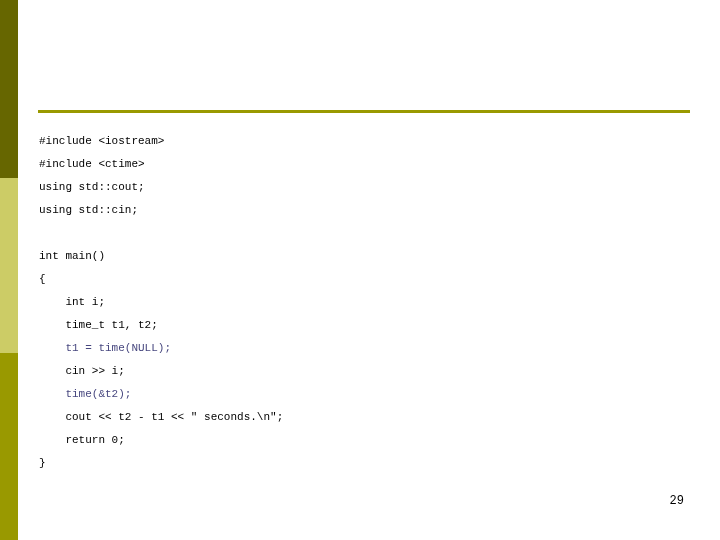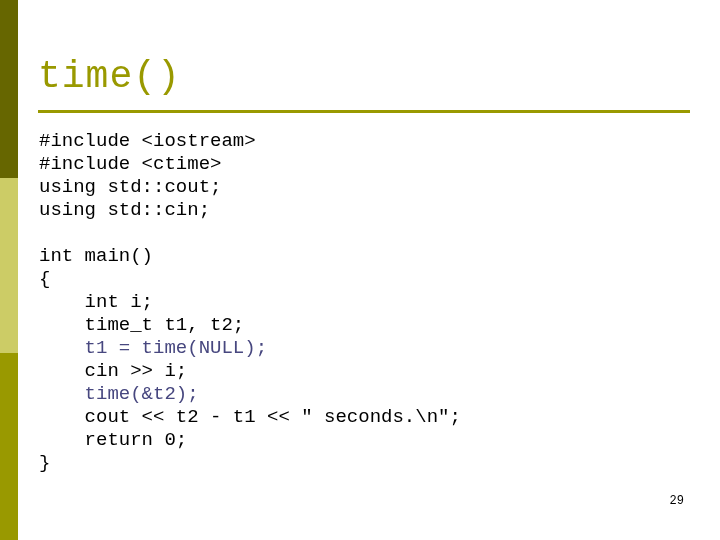--- a/index.html
+++ b/index.html
@@ -57,21 +57,21 @@
     height: 3px;
   }
 
   
   .code {
     position: absolute;
     left: 39px;
     top: 130px;
     width: 660px;
     font-family: "Liberation Mono", "DejaVu Sans Mono", monospace;
-    font-size: 19px;
+    font-size: 11px;
     line-height: 23px;
     white-space: pre;
   }
   .code-line {
     white-space: pre;
     min-height: 23px;
   }
   .code-line.blank {
     height: 23px;
   }
@@ -90,20 +90,19 @@
 <body>
 
 <div class="slide" style="background: rgb(255, 255, 255);">
 
   <div class="sidebar">
     <div class="band band-top" style="background: rgb(102, 102, 0);"></div>
     <div class="band band-middle" style="background: rgb(204, 204, 102);"></div>
     <div class="band band-bottom" style="background: rgb(153, 153, 0);"></div>
   </div>
 
-  <div class="title" style="color: rgb(153, 153, 0);">time()</div>
   <div class="title-rule" style="background: rgb(153, 153, 0);"></div>
 
   <div class="code"><div class="code-line" style="color: rgb(0, 0, 0);">#include &lt;iostream&gt;</div><div class="code-line" style="color: rgb(0, 0, 0);">#include &lt;ctime&gt;</div><div class="code-line" style="color: rgb(0, 0, 0);">using std::cout;</div><div class="code-line" style="color: rgb(0, 0, 0);">using std::cin;</div><div class="code-line blank" style="color: rgb(0, 0, 0);"></div><div class="code-line" style="color: rgb(0, 0, 0);">int main()</div><div class="code-line" style="color: rgb(0, 0, 0);">{</div><div class="code-line" style="color: rgb(0, 0, 0);">    int i;</div><div class="code-line" style="color: rgb(0, 0, 0);">    time_t t1, t2;</div><div class="code-line" style="color: rgb(71, 71, 127);">    t1 = time(NULL);</div><div class="code-line" style="color: rgb(0, 0, 0);">    cin &gt;&gt; i;</div><div class="code-line" style="color: rgb(71, 71, 127);">    time(&amp;t2);</div><div class="code-line" style="color: rgb(0, 0, 0);">    cout &lt;&lt; t2 - t1 &lt;&lt; " seconds.\n";</div><div class="code-line" style="color: rgb(0, 0, 0);">    return 0;</div><div class="code-line" style="color: rgb(0, 0, 0);">}</div></div>
 
   <div class="page-number">29</div>
 
 </div>
 
 </body></html>

